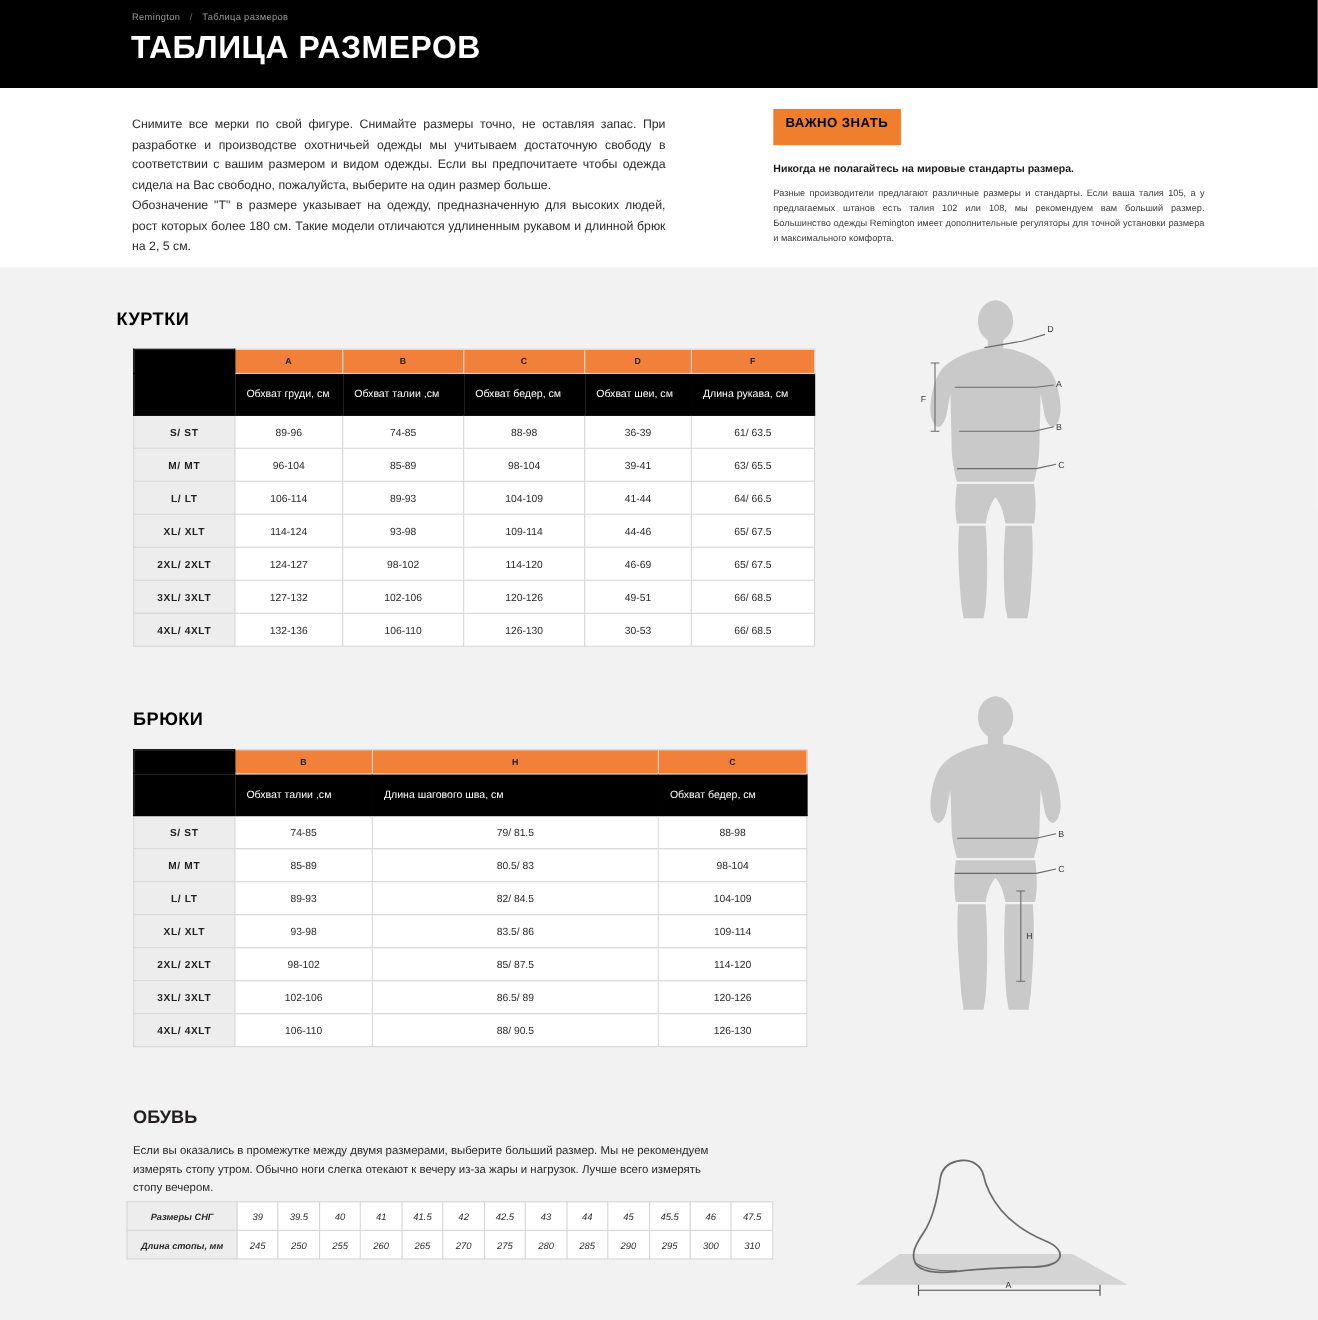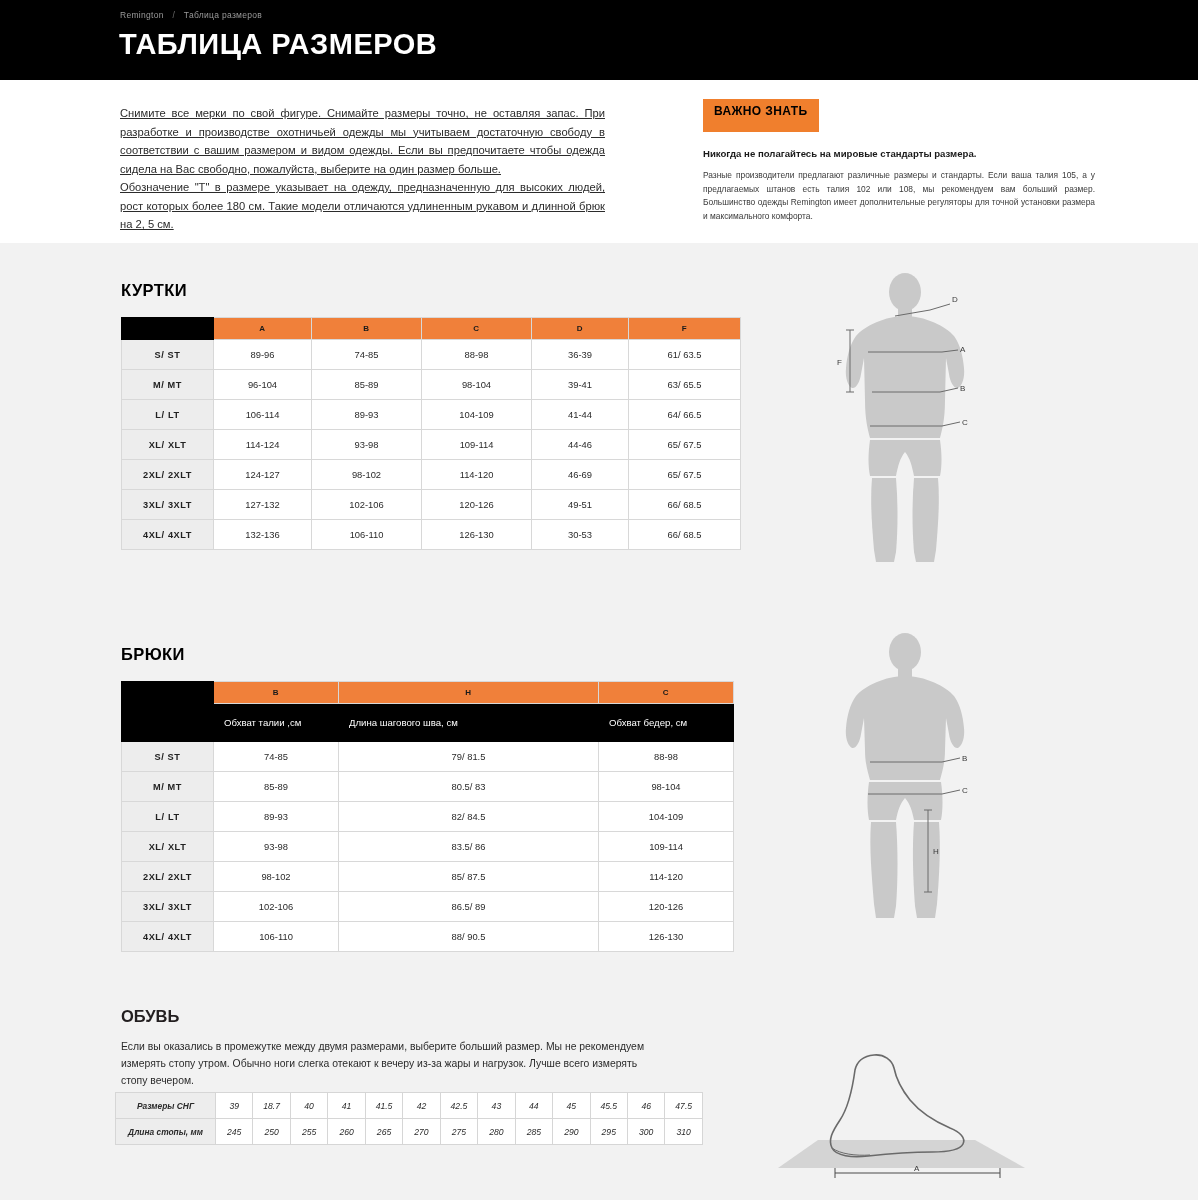--- a/index.html
+++ b/index.html
@@ -29,21 +29,21 @@
     font-size: 29px; font-weight: bold; color: #ffffff;
     letter-spacing: .5px;
   }
 
   
   .intro-wrap { position: absolute; left: 0; top: 80px; width: 1198px; height: 163px; background:#fff; }
   .intro-text {
     position: absolute; left: 120px; top: 24px; width: 485px;
     font-size: 11.2px; line-height: 18.5px; color: #2b2b2b; text-align: justify;
   }
-  .intro-text p { margin: 0 0 0 0; text-decoration: underline; }
+  .intro-text p { margin: 0 0 0 0; }
 
   .important {
     position: absolute; left: 703px; top: 19px; width: 400px;
   }
   .important-badge {
     display: inline-block; background: #f07f2d; color: #000;
     font-size: 12px; font-weight: bold; padding: 5px 11px 14px 11px;
     letter-spacing: .4px;
   }
   .important-sub {
@@ -53,21 +53,21 @@
     margin-top: 10px; font-size: 8.4px; line-height: 13.5px; color: #3a3a3a; width: 392px;
     text-align: justify;
   }
 
   
   .section-title {
     font-size: 16.5px; font-weight: bold; color: #000; letter-spacing: .4px;
   }
 
   .jackets { position: absolute; left: 0; top: 243px; width: 1198px; }
-  .jackets .section-title { position: absolute; left: 121px; top: 38px; }
+  .jackets .section-title { position: absolute; left: 106px; top: 38px; }
 
   table.sz { border-collapse: collapse; }
   table.sz td, table.sz th { border: 1px solid #d8d8d8; }
 
   
   .tbl-jackets { position: absolute; left: 121px; top: 74px; width: 584px; }
   .tbl-jackets table { width: 584px; table-layout: fixed; }
   .tbl-jackets col.c0 { width: 92px; }
   .tbl-jackets col.c1 { width: 98px; }
   .tbl-jackets col.c2 { width: 110px; }
@@ -151,20 +151,28 @@
         </colgroup>
         <tbody id="jackets-body">
             <tr class="letters">
               <td class="blank"></td>
               <td>A</td>
               <td>B</td>
               <td>C</td>
               <td>D</td>
               <td>F</td>
             </tr>
+            <tr class="heads">
+              <td class="blank"></td>
+              <td>Обхват груди, см</td>
+              <td>Обхват талии ,см</td>
+              <td>Обхват бедер, см</td>
+              <td>Обхват шеи, см</td>
+              <td>Длина рукава, см</td>
+            </tr>
             <tr class="row">
               <td class="sizecell">S/ ST</td>
               <td>89-96</td>
               <td>74-85</td>
               <td>88-98</td>
               <td>36-39</td>
               <td>61/ 63.5</td>
             </tr>
             <tr class="row">
               <td class="sizecell">M/ MT</td>
@@ -290,21 +298,21 @@
   </div>
 
   <div class="shoes-title">ОБУВЬ</div>
   <div class="shoes-text">Если вы оказались в промежутке между двумя размерами, выберите больший размер. Мы не рекомендуем измерять стопу утром. Обычно ноги слегка отекают к вечеру из-за жары и нагрузок. Лучше всего измерять стопу вечером.</div>
   <div class="tbl-shoes">
     <table>
         <tbody id="shoes-body">
           <tr>
             <td class="lbl">Размеры СНГ</td>
             <td>39</td>
-            <td>18.7</td>
+            <td>39.5</td>
             <td>40</td>
             <td>41</td>
             <td>41.5</td>
             <td>42</td>
             <td>42.5</td>
             <td>43</td>
             <td>44</td>
             <td>45</td>
             <td>45.5</td>
             <td>46</td>

